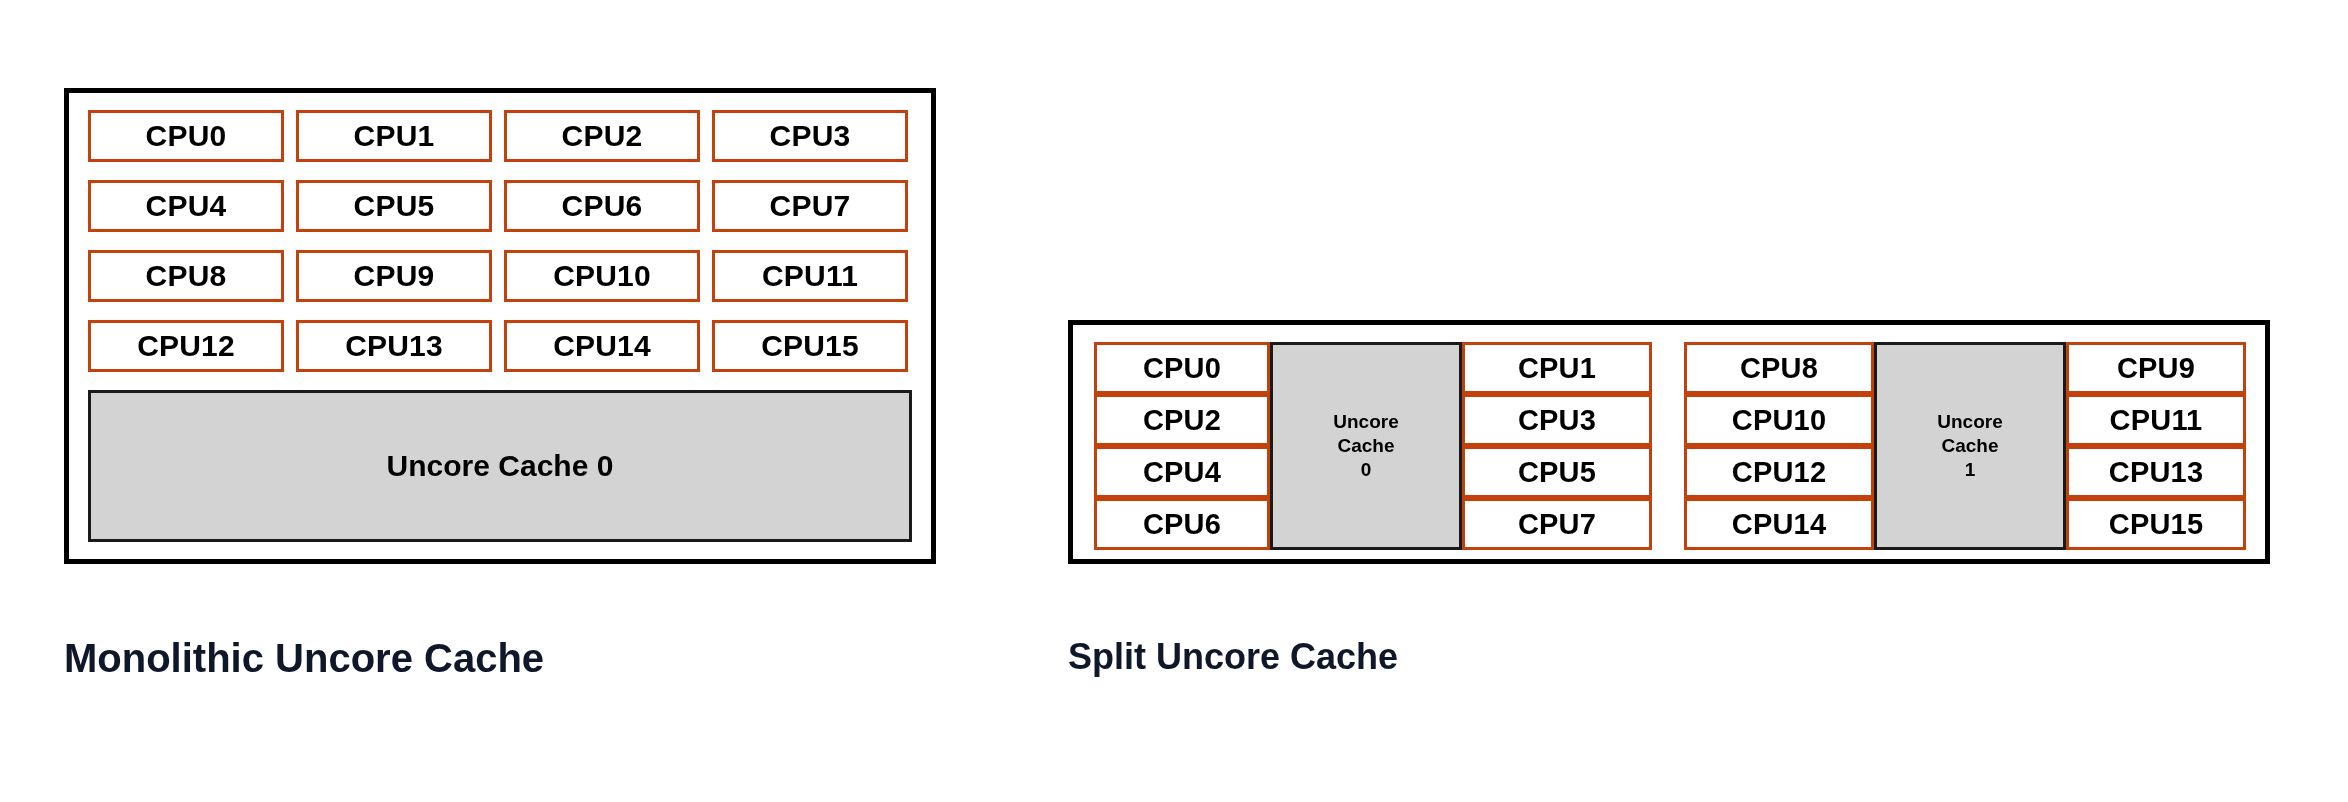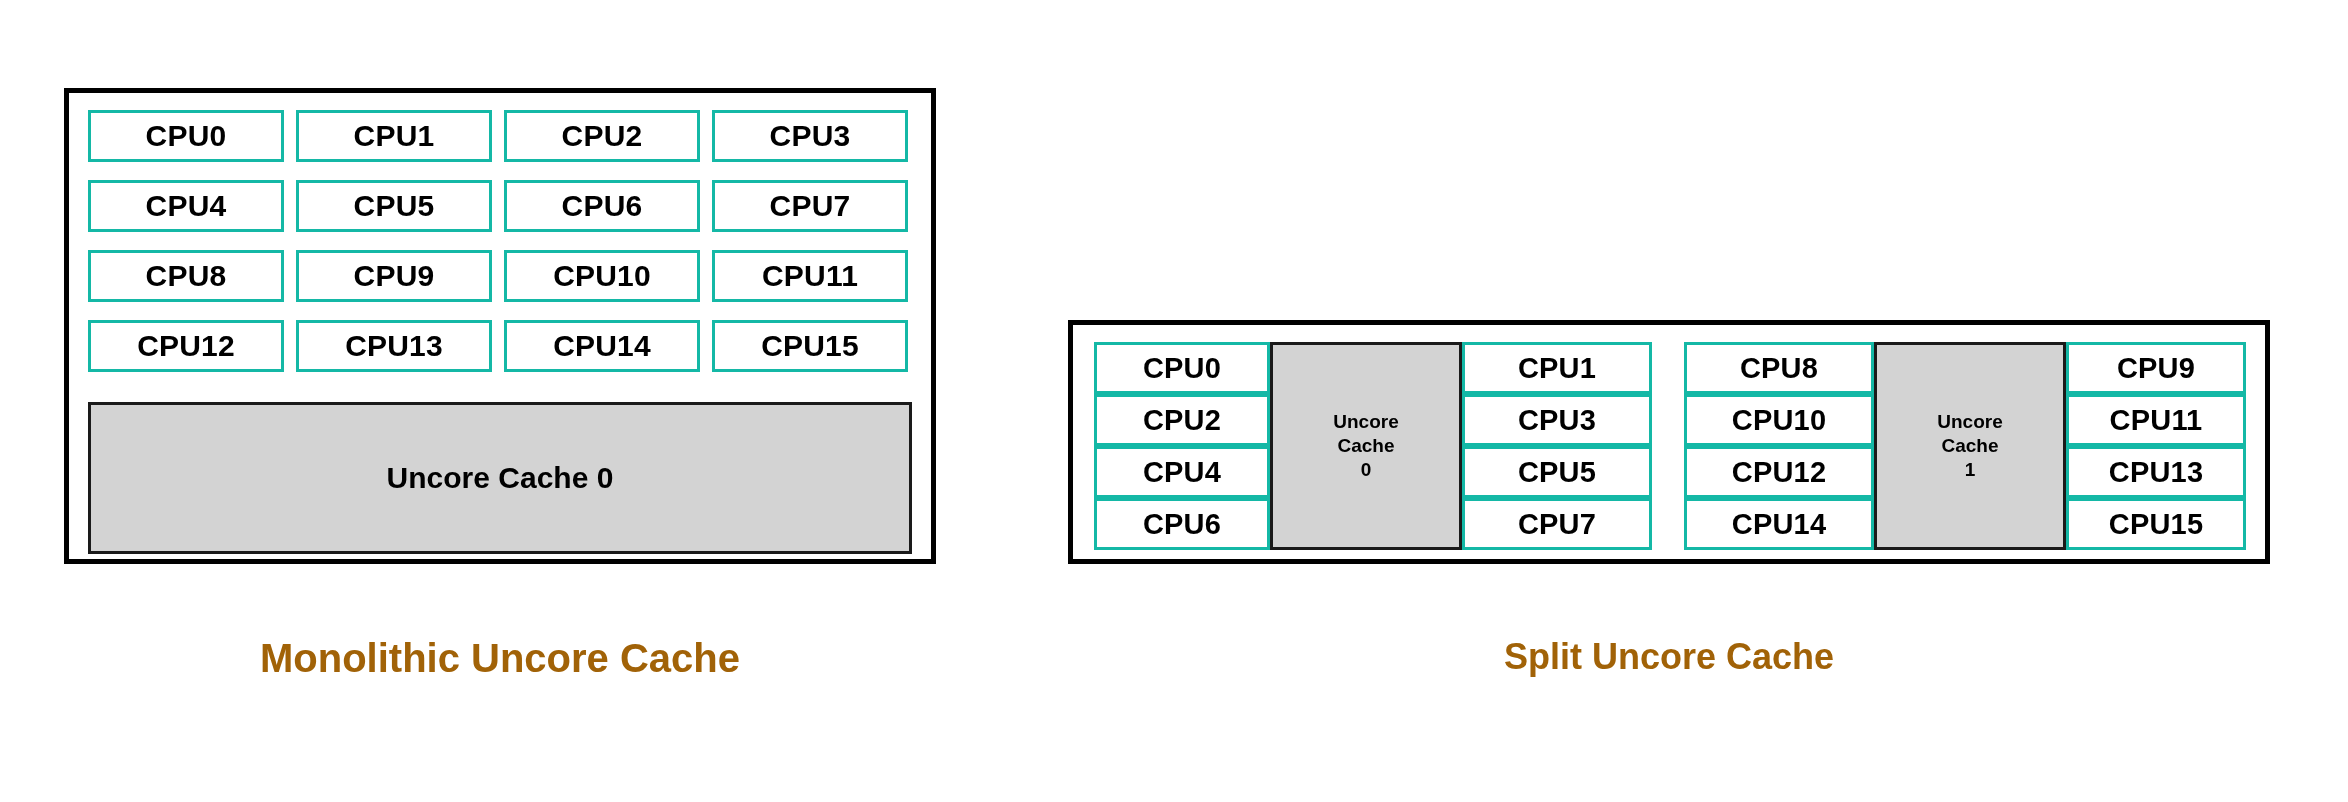--- a/index.html
+++ b/index.html
@@ -23,21 +23,21 @@
   .outer-box {
     position: absolute;
     box-sizing: border-box;
     border: 5px solid #000000;
     background: #ffffff;
   }
 
   .cpu-box {
     position: absolute;
     box-sizing: border-box;
-    border: 3px solid #14b8a6;
+    border: 3px solid #c2410c;
     background: #ffffff;
     display: flex;
     align-items: center;
     justify-content: center;
     font-weight: bold;
     color: #000000;
     letter-spacing: 0.2px;
   }
 
   .cache-box {
@@ -49,34 +49,33 @@
     align-items: center;
     justify-content: center;
     font-weight: bold;
     color: #000000;
     text-align: center;
   }
 
   .caption {
     position: absolute;
     font-weight: bold;
-    color: #a16207;
-    text-align: center;
+    color: #0f172a;
+    text-align: left;
     white-space: nowrap;
   }
 
   
   #mono-outer { left: 64px;  top: 88px;  width: 872px; height: 476px; }
 
   .mono-cpu { height: 52px; font-size: 30px; }
 
   #mono-cache {
     left: 88px; top: 390px; width: 824px; height: 152px;
     font-size: 30px;
-    margin-top: 12px;
   }
 
   
   #split-outer { left: 1068px; top: 320px; width: 1202px; height: 244px; }
 
   .split-cpu  { height: 52px; font-size: 29px; }
   .split-cache { font-size: 19px; line-height: 1.25; }
 
   
   #caption-mono  { left: 64px;   top: 636px; width: 872px;  font-size: 40px; }

